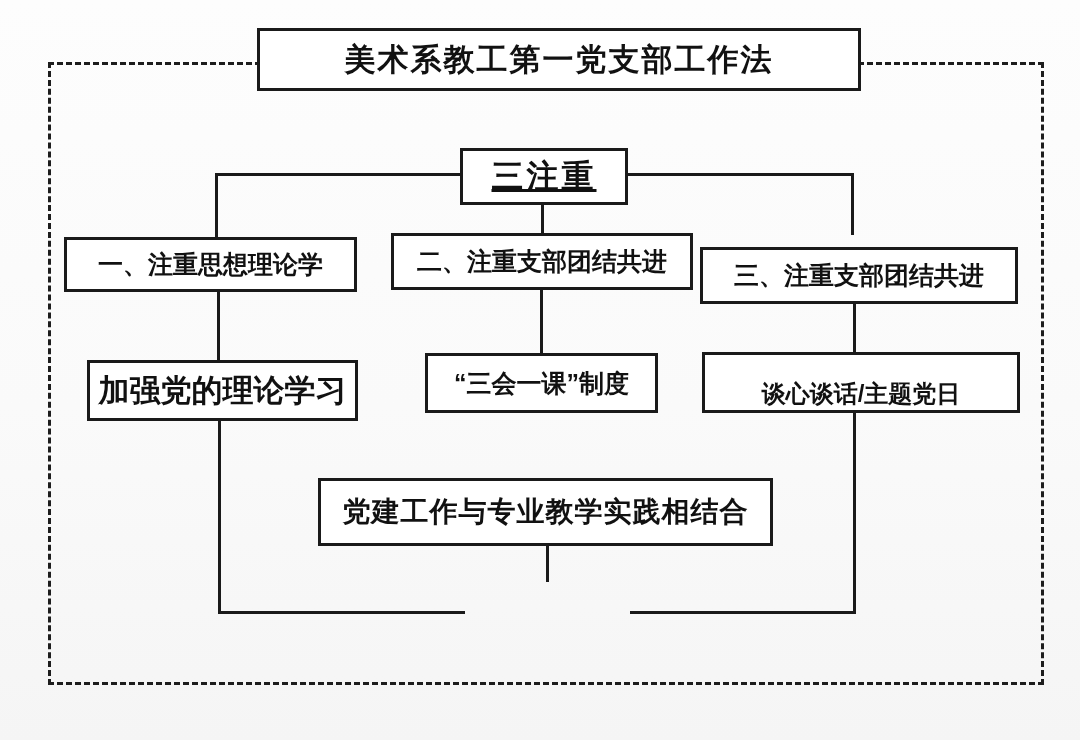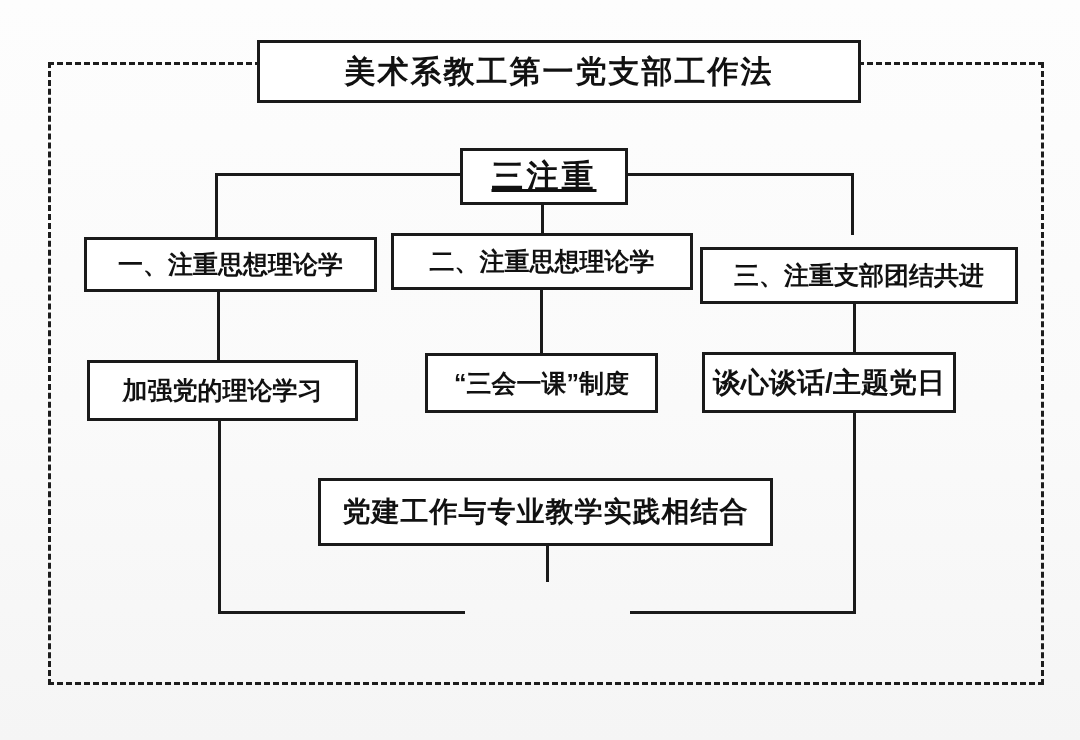--- a/index.html
+++ b/index.html
@@ -37,35 +37,34 @@
     font-weight: bold;
     white-space: nowrap;
     z-index: 3;
   }
   .title-box {
     left: 257px; top: 28px;
     width: 604px; height: 63px;
     font-size: 31px;
     letter-spacing: 2px;
     z-index: 4;
-    margin-top: 12px;
   }
   .top-node {
     left: 460px; top: 148px;
     width: 168px; height: 57px;
     font-size: 32px;
     letter-spacing: 3px;
     text-decoration: underline;
   }
-  .branch-1 { left: 84px;  top: 237px; width: 293px; height: 55px; font-size: 25px; }
+  .branch-1 { left: 64px;  top: 237px; width: 293px; height: 55px; font-size: 25px; }
   .branch-2 { left: 391px; top: 233px; width: 302px; height: 57px; font-size: 25px; }
   .branch-3 { left: 700px; top: 235px; width: 318px; height: 57px; font-size: 25px; margin-top: 12px; }
-  .detail-1 { left: 87px;  top: 360px; width: 271px; height: 61px; font-size: 25px; }
+  .detail-1 { left: 87px;  top: 360px; width: 271px; height: 61px; font-size: 31px; }
   .detail-2 { left: 425px; top: 353px; width: 233px; height: 60px; font-size: 25px; text-align: center; }
-  .detail-3 { left: 702px; top: 352px; width: 254px; height: 61px; font-size: 28px; }
+  .detail-3 { left: 702px; top: 352px; width: 318px; height: 61px; font-size: 24px; align-items: flex-end; }
   .integration-box {
     left: 318px; top: 478px;
     width: 455px; height: 68px;
     font-size: 28px;
     letter-spacing: 1px;
     align-items: center;
   }
   .bottom-node {
     left: 465px; top: 582px;
     width: 165px; height: 60px;
@@ -112,21 +111,21 @@
   </div>
 
   <div class="node top-node">
     <span>三注重</span>
   </div>
 
   <div class="node branch-1">
     <span>一、注重思想理论学</span>
   </div>
   <div class="node branch-2">
-    <span>二、注重思想理论学</span>
+    <span>二、注重支部团结共进</span>
   </div>
   <div class="node branch-3">
     <span>三、注重支部团结共进</span>
   </div>
 
   <div class="node detail-1">
     <span>加强党的理论学习</span>
   </div>
   <div class="node detail-2">
     <span>“三会一课”制度</span>

